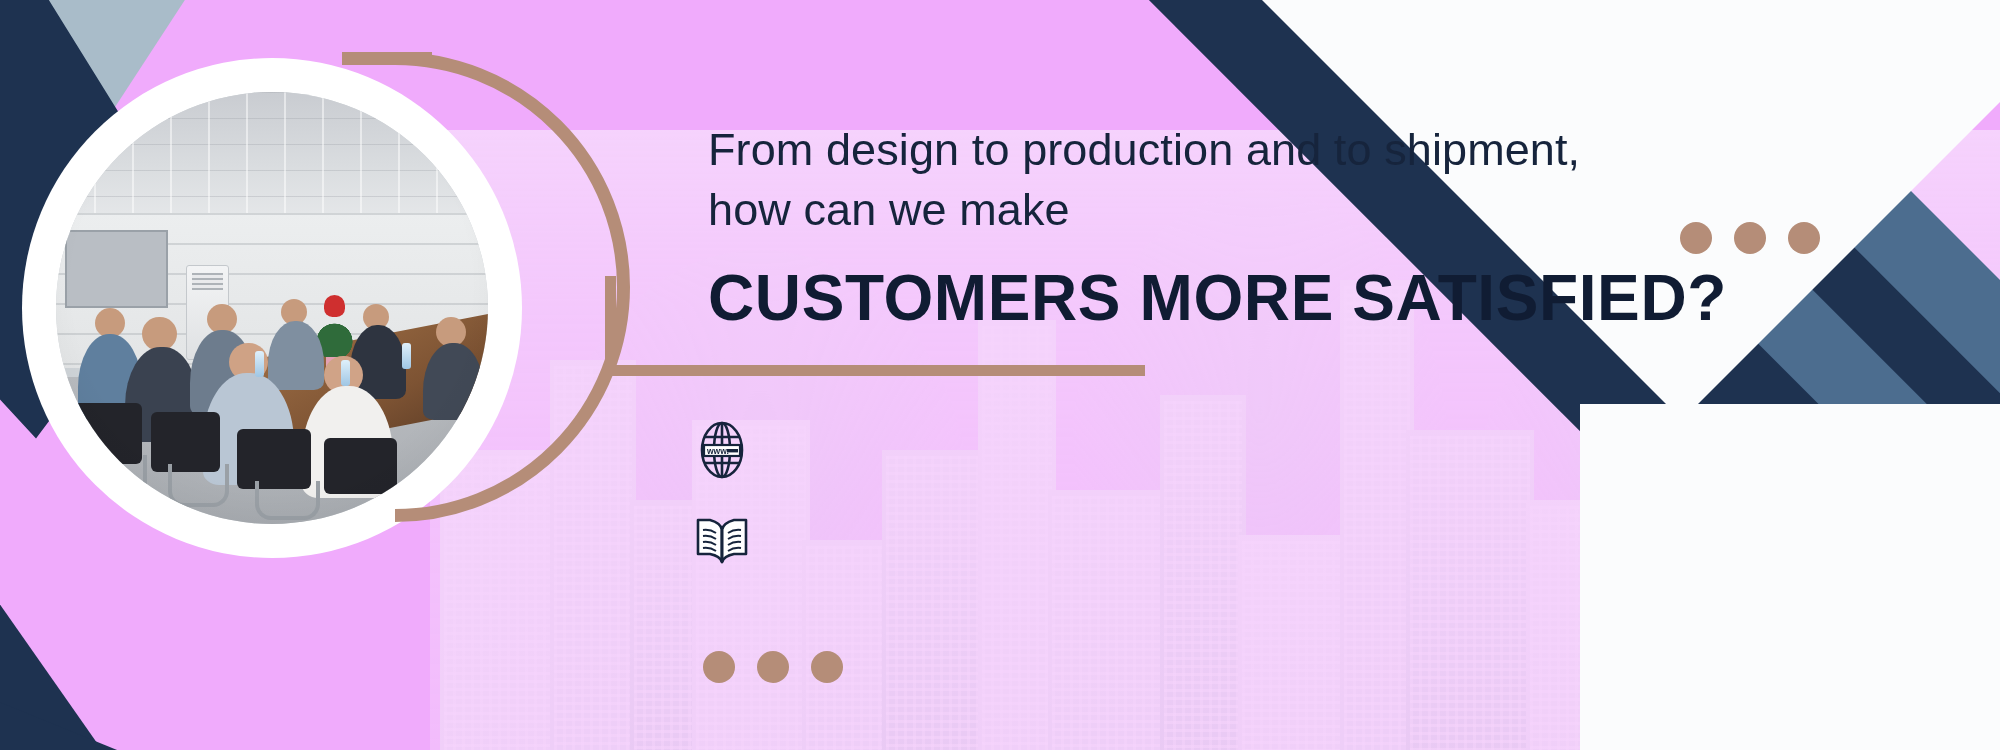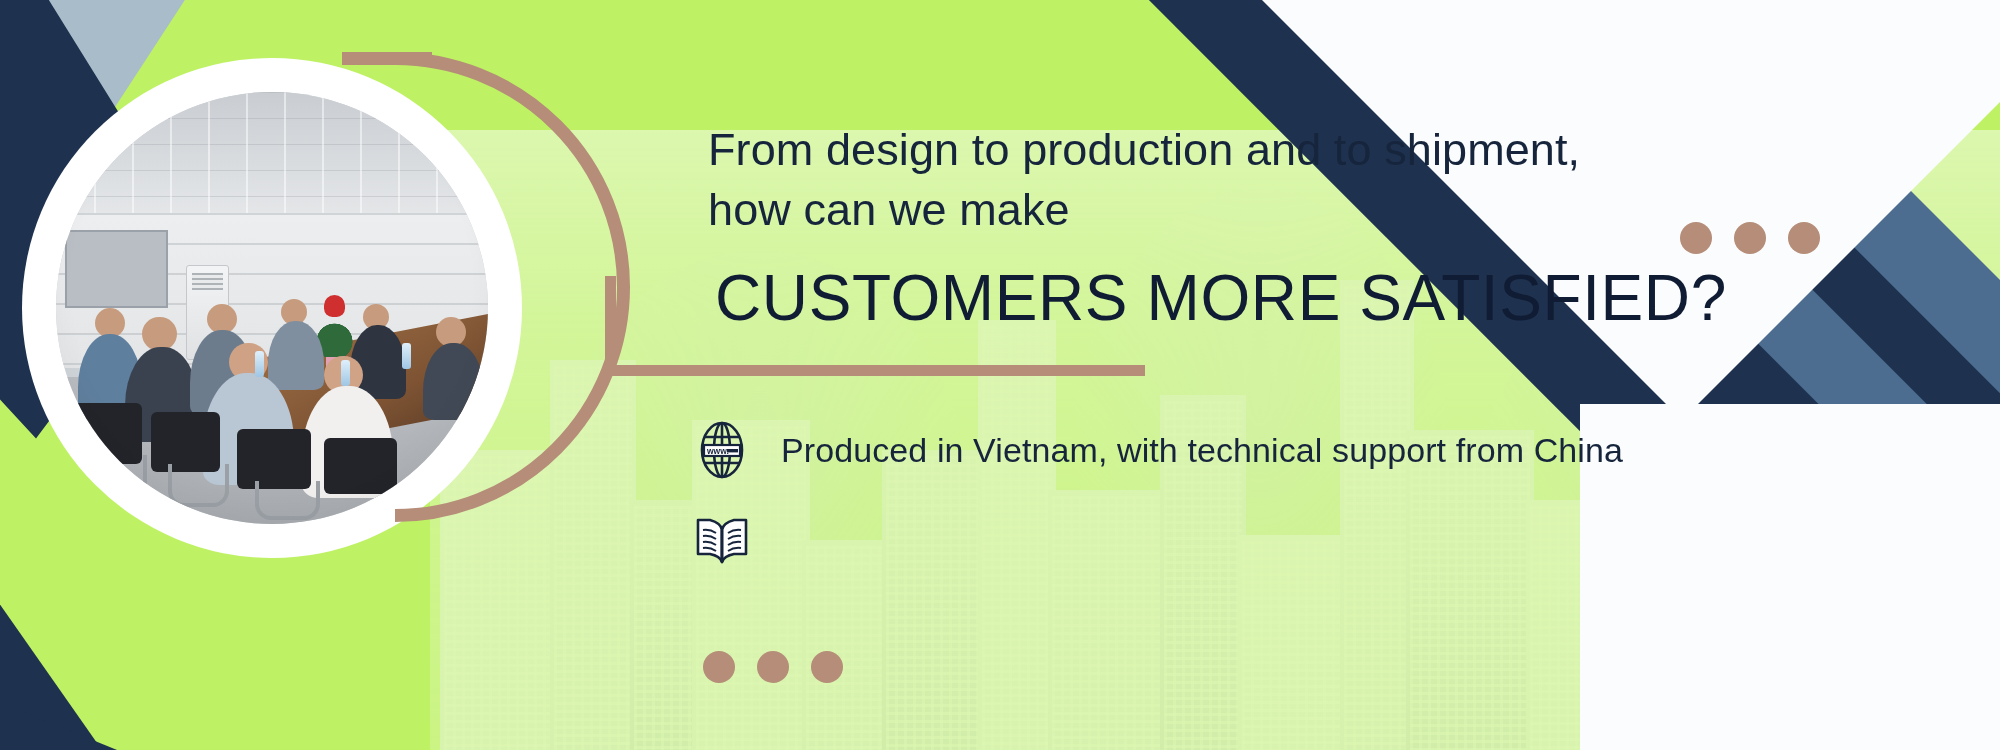--- a/index.html
+++ b/index.html
@@ -6,21 +6,21 @@
   html,body { width:2000px; height:750px; overflow:hidden; }
   body {
     font-family:"Liberation Sans", sans-serif;
     background:#ffffff;
     position:relative;
   }
   #banner {
     position:absolute; inset:0;
     width:2000px; height:750px;
     overflow:hidden;
-    background:#bef264;
+    background:#f0abfc;
   }
 
   
   .city-wrap {
     position:absolute; left:430px; top:130px;
     width:1570px; height:620px;
     overflow:hidden;
     opacity:.5;
     pointer-events:none;
   }
@@ -175,21 +175,21 @@
 
   
   .copy { position:absolute; left:708px; top:120px; width:1200px; }
   .kicker {
     font-size:45px; line-height:60px; color:#16243c;
     font-weight:400; letter-spacing:.1px; white-space:pre-line;
   }
   .headline {
     margin-top:22px;
     font-size:64px; line-height:72px; color:#101c33;
-    font-weight:400; letter-spacing:.6px;margin-left:7px;
+    font-weight:700; letter-spacing:.6px;
   }
 
   .dots { position:absolute; display:flex; gap:22px; }
   .dots.top-right { left:1680px; top:222px; }
   .dots.bottom-left { left:703px; top:651px; }
   .dot { width:32px; height:32px; border-radius:50%; background:#b58d78; }
 
   
   .features { position:absolute; left:690px; top:418px; width:1260px; }
   .feat { display:flex; align-items:center; gap:27px; margin-bottom:26px; }
@@ -317,21 +317,20 @@
           <ellipse cx="32" cy="32" rx="8" ry="27"></ellipse>
           <line x1="12" y1="32" x2="52" y2="32"></line>
           <path d="M15 19 H49"></path>
           <path d="M15 45 H49"></path>
           <line x1="32" y1="5" x2="32" y2="59"></line>
           <rect x="14" y="27" width="36" height="11" fill="#ffffff" stroke="#16243c" stroke-width="2.2"></rect>
           <text x="17" y="36" font-family="'Liberation Sans', sans-serif" font-size="8.5" font-weight="700" fill="#16243c" stroke="none">www.</text>
           <rect x="37" y="31" width="11" height="3.4" fill="#16243c" stroke="none"></rect>
         </svg>
       </span>
-      <span class="feat-text">Produced in Vietnam, with technical support from China</span>
     </div>
 
     <div class="feat second">
       <span class="feat-icon">
         <svg viewBox="0 0 64 64" width="64" height="64" fill="none" stroke="#16243c" stroke-width="2.6" stroke-linejoin="round">
           <path d="M8 12 H20 Q31 15 32 22 V54 Q30 48 20 46 H8 Z" fill="#ffffff"></path>
           <path d="M56 12 H44 Q33 15 32 22 V54 Q34 48 44 46 H56 Z" fill="#ffffff"></path>
           <line x1="32" y1="22" x2="32" y2="54"></line>
           <g stroke-width="1.9">
             <path d="M13 22 Q20 21 26 25"></path>

